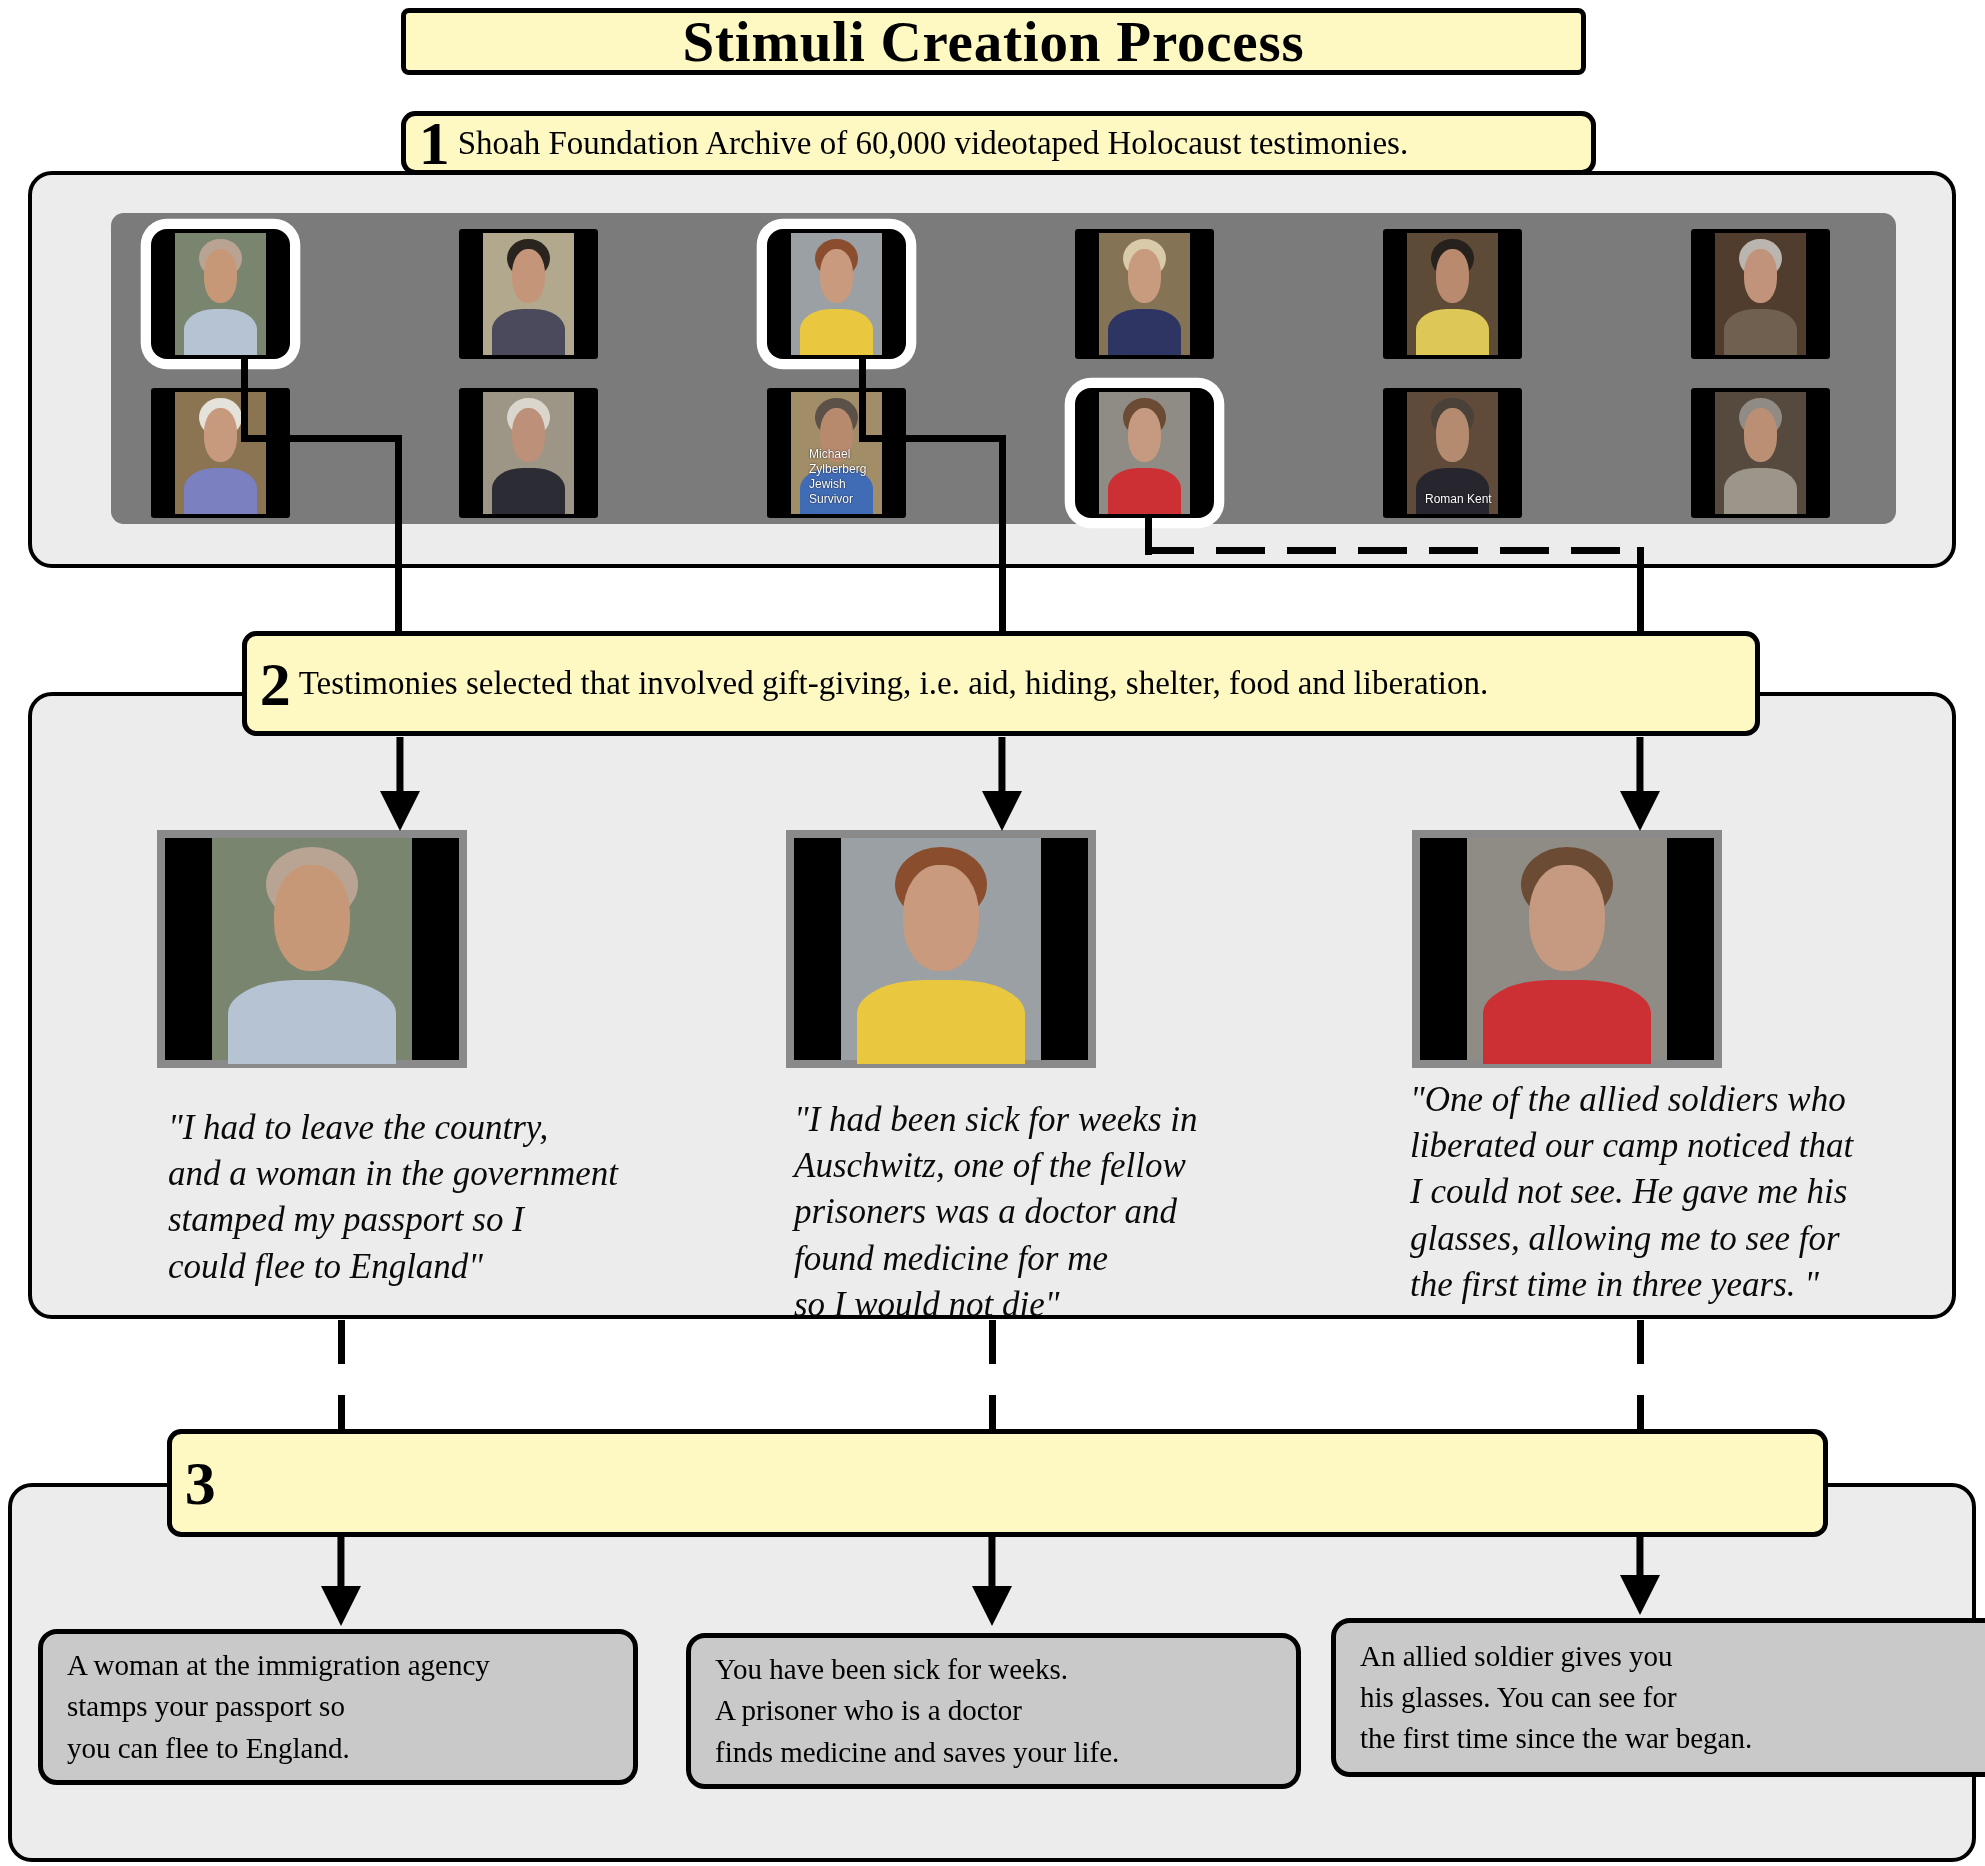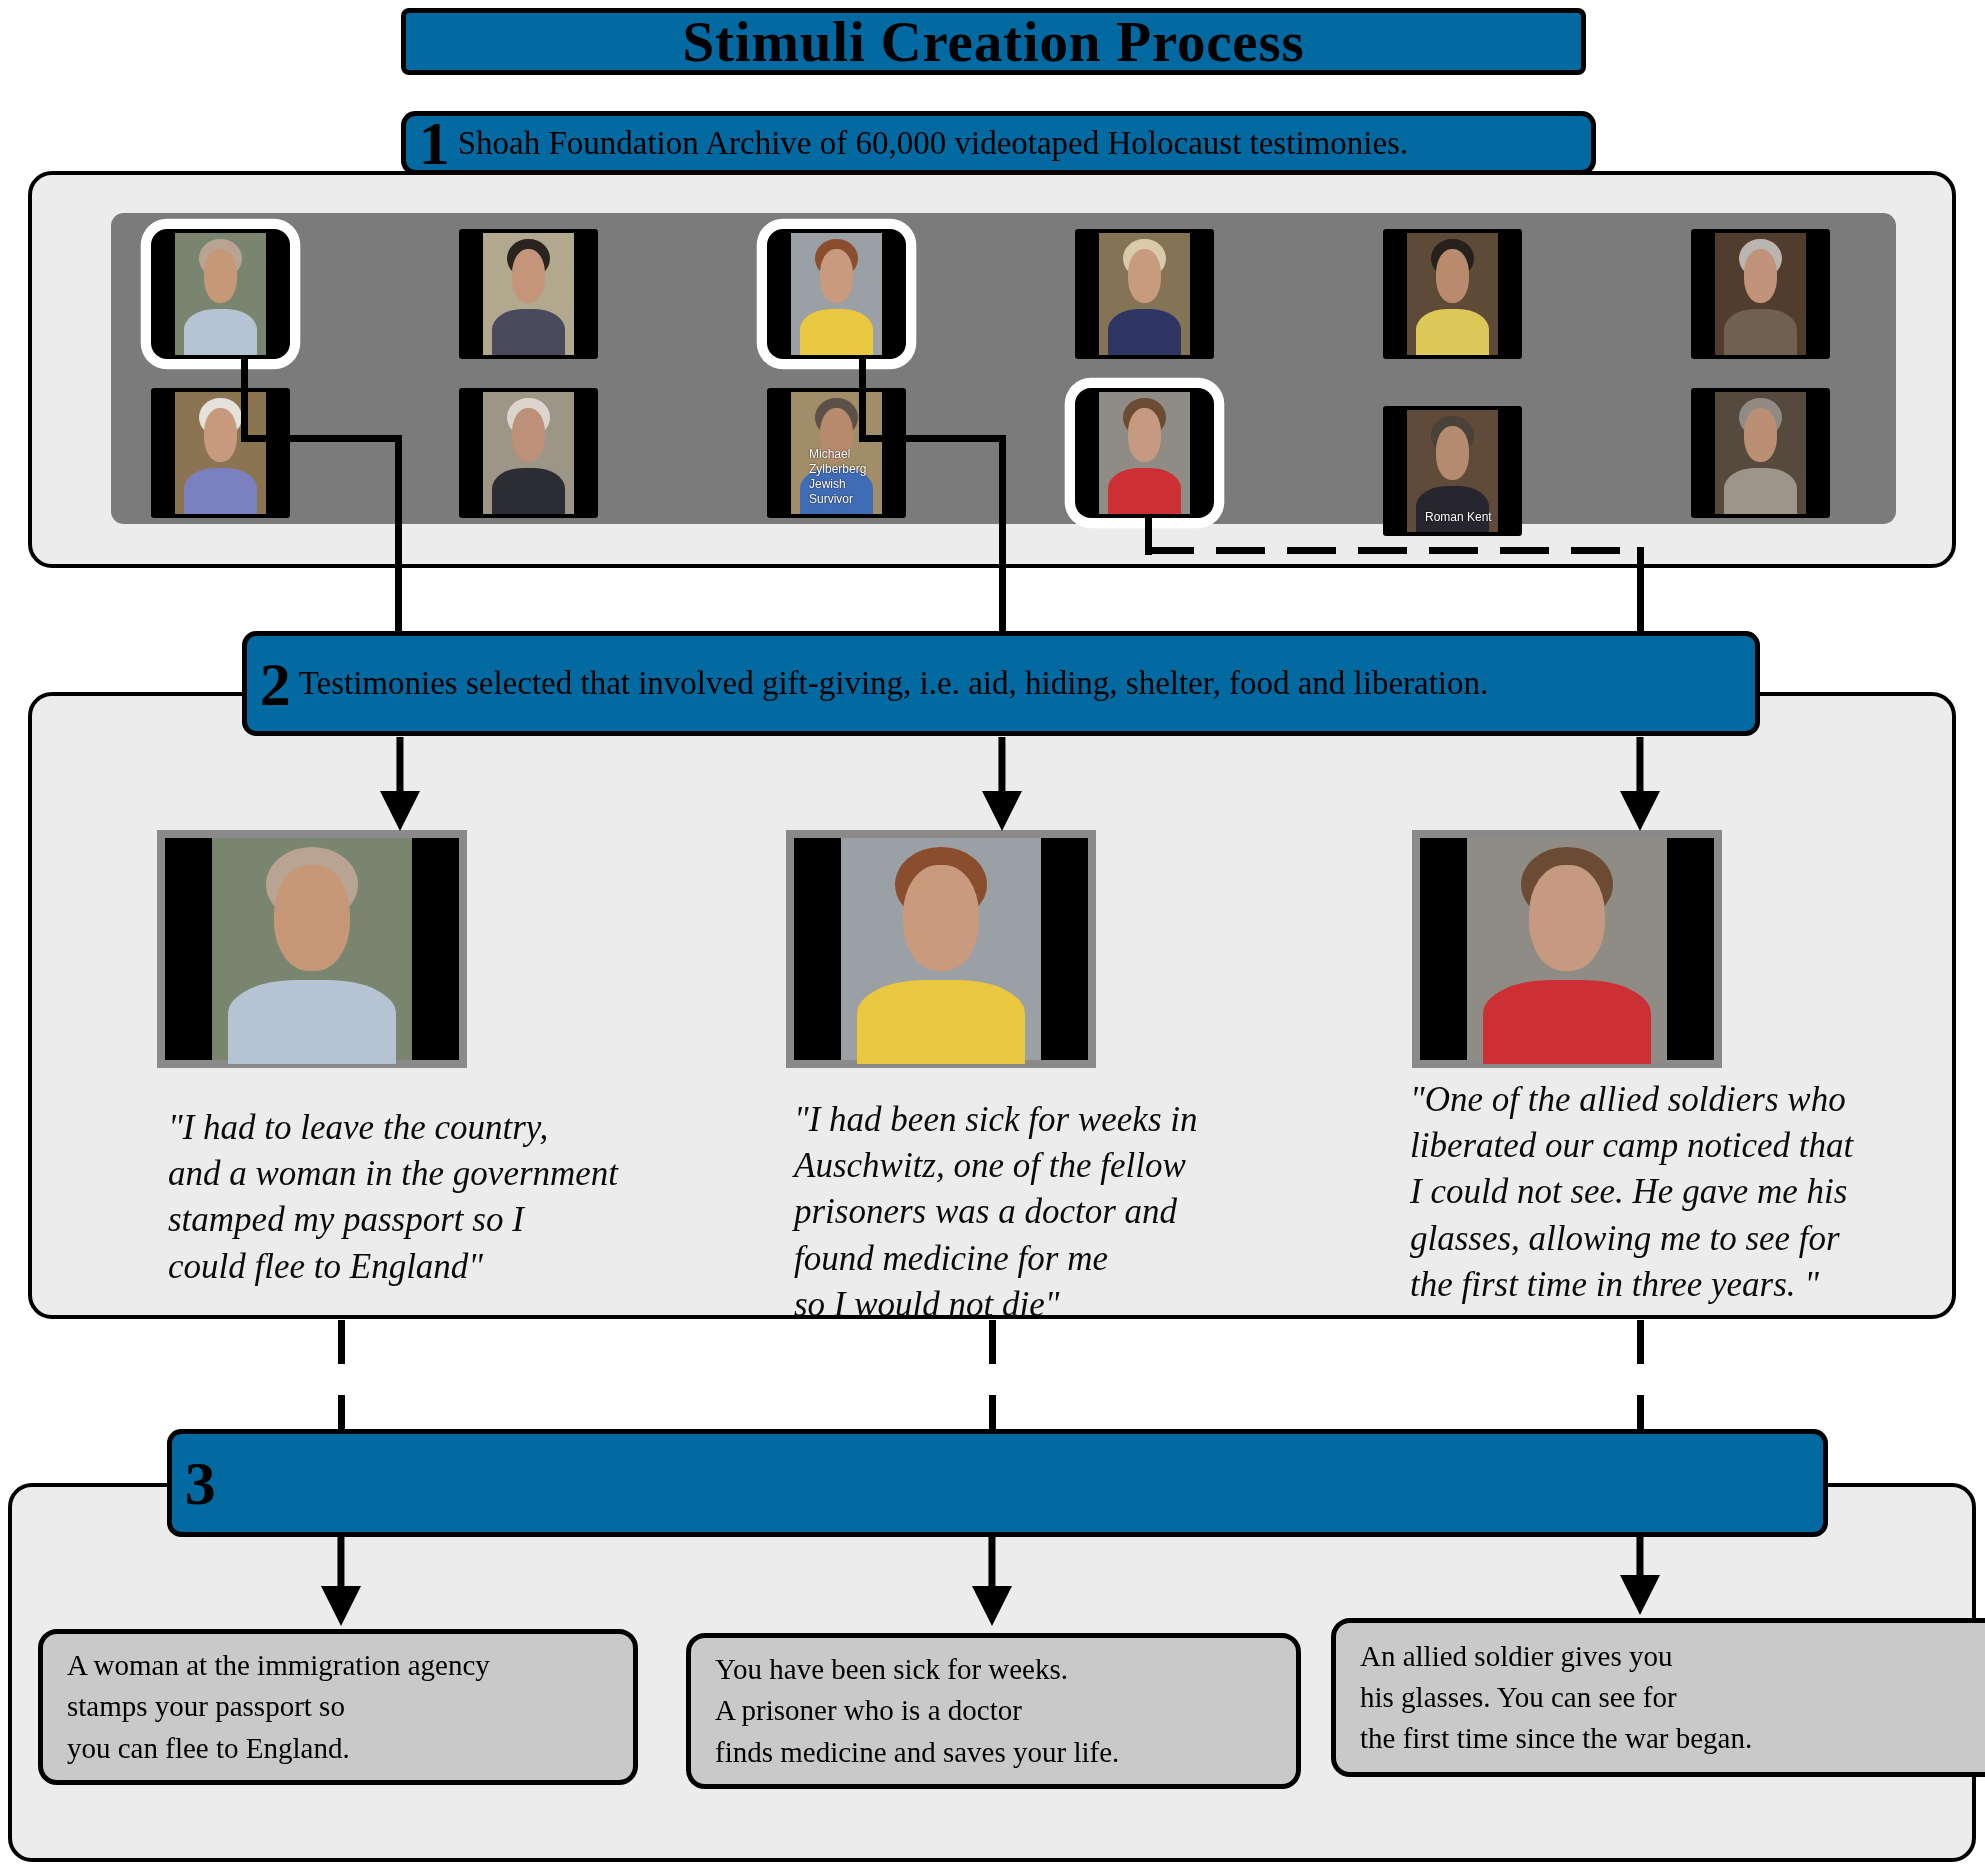--- a/index.html
+++ b/index.html
@@ -2,21 +2,21 @@
 <html style="font-size:12.7px"><head>
 <meta charset="utf-8">
 <style>
   html,body{margin:0;padding:0;background:#fff;}
   #canvas{
     position:relative;width:1985px;height:1867px;background:#ffffff;overflow:hidden;
     font-family:"Liberation Serif","DejaVu Serif",serif;color:#000;
   }
   
   .outline-box{
-    position:absolute;background:#0369a1;border:5.6px solid #000;border-radius:11px;
+    position:absolute;background:#fef9c3;border:5.6px solid #000;border-radius:11px;
     box-sizing:border-box;z-index:30;
   }
   .title-box{display:flex;align-items:center;justify-content:center;border-radius:8px;}
   .title-box span{font-size:57px;font-weight:bold;letter-spacing:0.8px;}
   .step-box{display:flex;align-items:center;padding:0 12.7px;border-radius:14.3px;}
   .step-num{font-size:62px;font-weight:bold;line-height:1;margin-right:8px;}
   .step-text{font-size:33px;line-height:1.1;white-space:nowrap;}
   .section{
     position:absolute;background:#ececec;border:4.8px solid #000;border-radius:24px;
     box-sizing:border-box;z-index:1;
@@ -172,21 +172,21 @@
       </div>
   </div>
   <div class="still thumb highlighted" style="left: 1075px; top: 388px; --bg: #8f8b85; --hair: #6c4b34; --skin: #c59a80; --shirt: #cc3034;" title="woman, curly brown hair, red jacket">
     <div class="photo">
         <div class="p-hair"></div>
         <div class="p-face"></div>
         <div class="p-torso"></div>
         <div class="caption"></div>
       </div>
   </div>
-  <div class="still thumb" style="left: 1383px; top: 406px; --bg: #604b3b; --hair: #4a4139; --skin: #b58b70; --shirt: #27252d;" title="elderly man, dark suit, flower bouquet behind">
+  <div class="still thumb" style="left: 1383px; top: 388px; --bg: #604b3b; --hair: #4a4139; --skin: #b58b70; --shirt: #27252d;" title="elderly man, dark suit, flower bouquet behind">
     <div class="photo">
         <div class="p-hair"></div>
         <div class="p-face"></div>
         <div class="p-torso"></div>
         <div class="caption">Roman Kent</div>
       </div>
   </div>
   <div class="still thumb" style="left: 1691px; top: 388px; --bg: #564a3e; --hair: #908b85; --skin: #bb8f74; --shirt: #9c958a;" title="elderly man, light grey suit, pink tie, lamp behind">
     <div class="photo">
         <div class="p-hair"></div>

